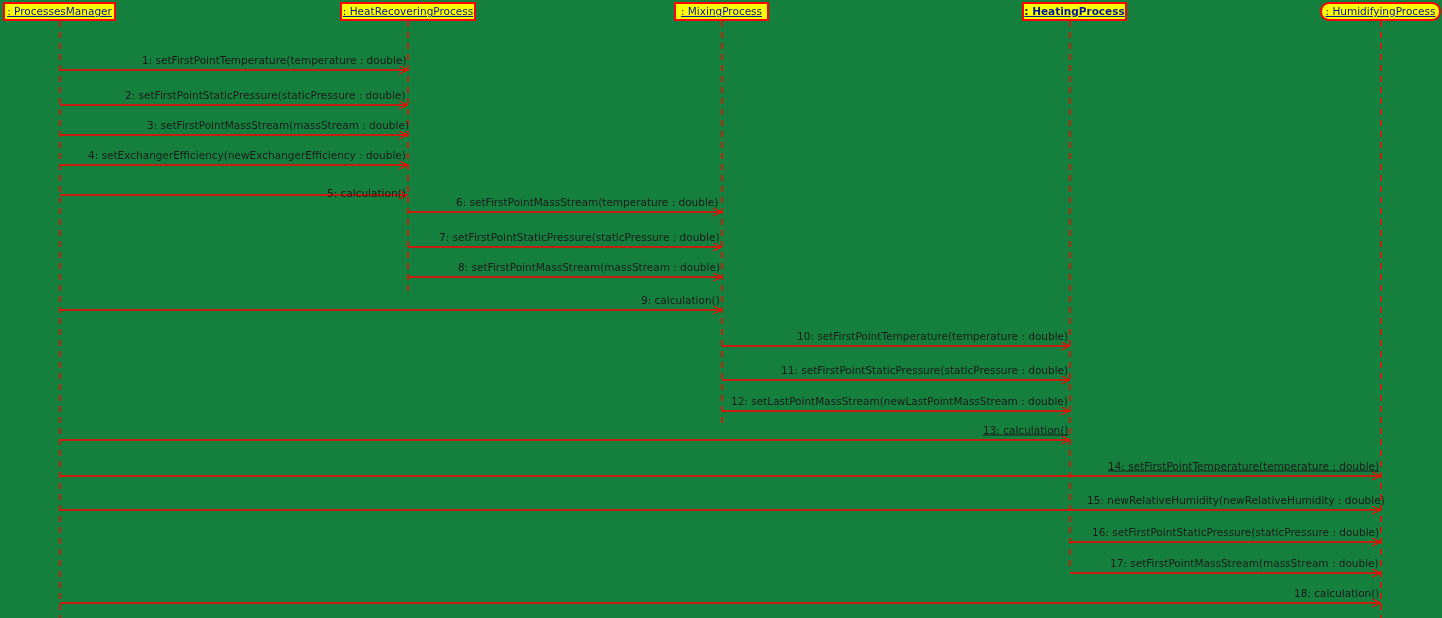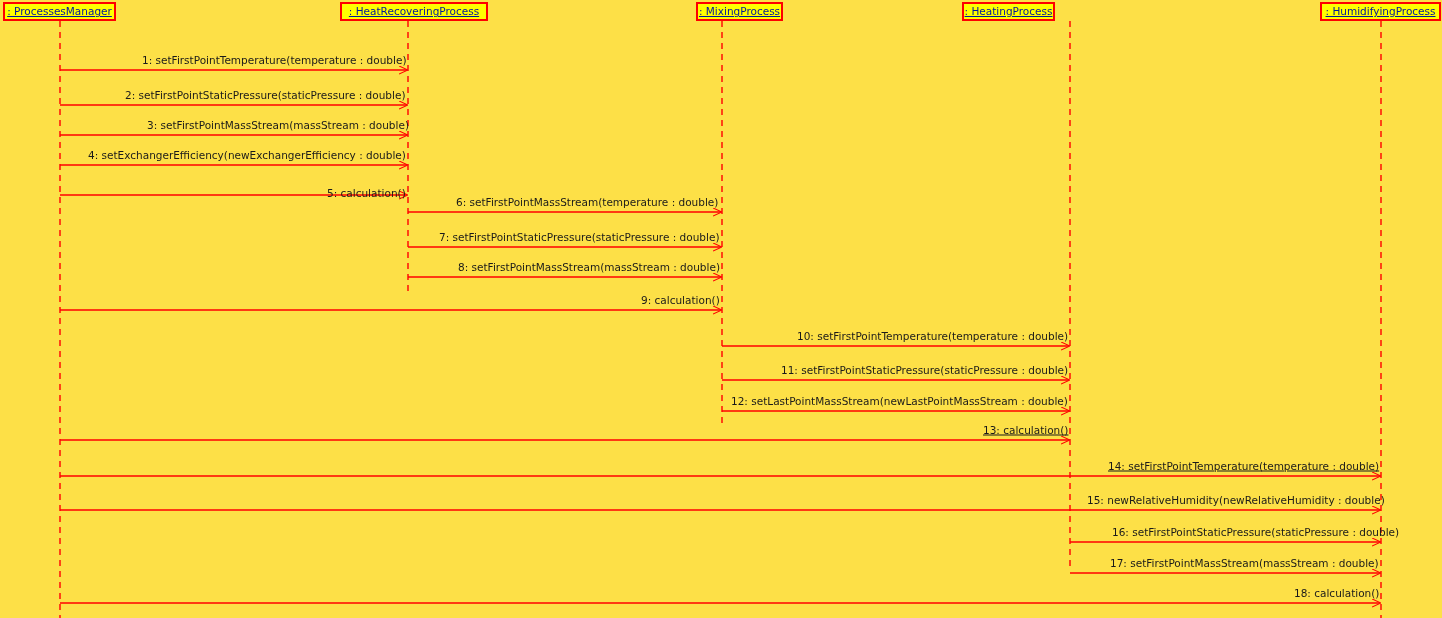--- a/index.html
+++ b/index.html
@@ -6,21 +6,21 @@
   html, body {
     margin: 0; padding: 0;
     background: #ffffff;
     font-family: "DejaVu Sans", sans-serif;
   }
   #canvas {
     position: relative;
     width: 1442px;
     height: 618px;
     overflow: hidden;
-    background: #fde047;
+    background: #15803d;
   }
   svg#diagram {
     position: absolute;
     left: 0; top: 0;
     width: 1442px;
     height: 618px;
   }
   .lifeline-box {
     position: absolute;
     background: #ffff00;
@@ -84,46 +84,46 @@
         <line x1="60" x2="1380" y1="510" y2="510" stroke="#ff0000" stroke-width="1.5" marker-end="url(#arrowhead)"></line>
         <line x1="1070" x2="1380" y1="542" y2="542" stroke="#ff0000" stroke-width="1.5" marker-end="url(#arrowhead)"></line>
         <line x1="1070" x2="1380" y1="573" y2="573" stroke="#ff0000" stroke-width="1.5" marker-end="url(#arrowhead)"></line>
         <line x1="60" x2="1380" y1="603" y2="603" stroke="#ff0000" stroke-width="1.5" marker-end="url(#arrowhead)"></line>
       </g>
   </svg>
   <div id="boxes">
       <div class="lifeline-box" style="left: 3px; top: 2px; width: 113px;">
         <span class="lifeline-label">: ProcessesManager</span>
       </div>
-      <div class="lifeline-box" style="left: 340px; top: 2px; width: 148px;">
+      <div class="lifeline-box" style="left: 340px; top: 2px; width: 136px;">
         <span class="lifeline-label">: HeatRecoveringProcess</span>
       </div>
-      <div class="lifeline-box" style="left: 696px; top: 2px; width: 87px;">
+      <div class="lifeline-box" style="left: 674px; top: 2px; width: 95px;">
         <span class="lifeline-label">: MixingProcess</span>
       </div>
-      <div class="lifeline-box" style="left: 962px; top: 2px; width: 93px;">
+      <div class="lifeline-box" style="left: 1022px; top: 2px; width: 105px; font-weight: bold;">
         <span class="lifeline-label">: HeatingProcess</span>
       </div>
-      <div class="lifeline-box" style="left: 1320px; top: 2px; width: 121px;">
+      <div class="lifeline-box" style="left: 1320px; top: 2px; width: 121px; border-radius: 9px;">
         <span class="lifeline-label">: HumidifyingProcess</span>
       </div>
     </div>
   <div id="labels">
       <div class="msg-label" style="top: 65px; left: 142px;">1: setFirstPointTemperature(temperature : double)</div>
       <div class="msg-label" style="top: 100px; left: 125px;">2: setFirstPointStaticPressure(staticPressure : double)</div>
       <div class="msg-label" style="top: 130px; left: 147px;">3: setFirstPointMassStream(massStream : double)</div>
       <div class="msg-label" style="top: 160px; left: 88px;">4: setExchangerEfficiency(newExchangerEfficiency : double)</div>
       <div class="msg-label" style="top: 190px; left: 327px; margin-top: 8px;">5: calculation()</div>
       <div class="msg-label" style="top: 207px; left: 456px;">6: setFirstPointMassStream(temperature : double)</div>
       <div class="msg-label" style="top: 242px; left: 439px;">7: setFirstPointStaticPressure(staticPressure : double)</div>
       <div class="msg-label" style="top: 272px; left: 458px;">8: setFirstPointMassStream(massStream : double)</div>
       <div class="msg-label" style="top: 305px; left: 641px;">9: calculation()</div>
       <div class="msg-label" style="top: 341px; left: 797px;">10: setFirstPointTemperature(temperature : double)</div>
       <div class="msg-label" style="top: 375px; left: 781px;">11: setFirstPointStaticPressure(staticPressure : double)</div>
       <div class="msg-label" style="top: 406px; left: 731px;">12: setLastPointMassStream(newLastPointMassStream : double)</div>
       <div class="msg-label" style="top: 435px; left: 983px; text-decoration: underline;">13: calculation()</div>
       <div class="msg-label" style="top: 471px; left: 1108px; text-decoration: underline;">14: setFirstPointTemperature(temperature : double)</div>
       <div class="msg-label" style="top: 505px; left: 1087px;">15: newRelativeHumidity(newRelativeHumidity : double)</div>
-      <div class="msg-label" style="top: 537px; left: 1092px; margin-left: 20px;">16: setFirstPointStaticPressure(staticPressure : double)</div>
+      <div class="msg-label" style="top: 537px; left: 1092px;">16: setFirstPointStaticPressure(staticPressure : double)</div>
       <div class="msg-label" style="top: 568px; left: 1110px;">17: setFirstPointMassStream(massStream : double)</div>
       <div class="msg-label" style="top: 598px; left: 1294px;">18: calculation()</div>
     </div>
 </div>
 
 </body></html>

